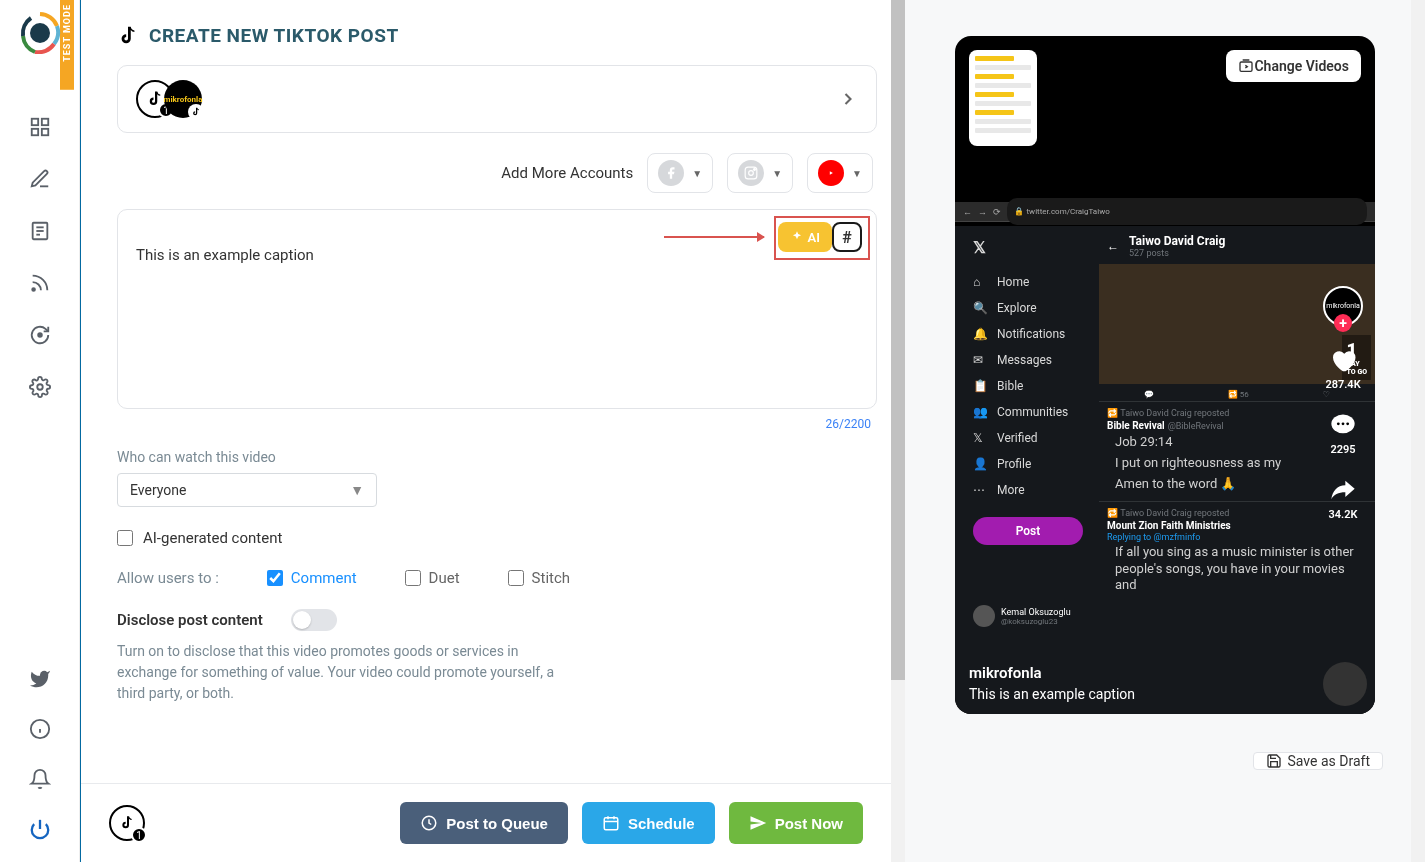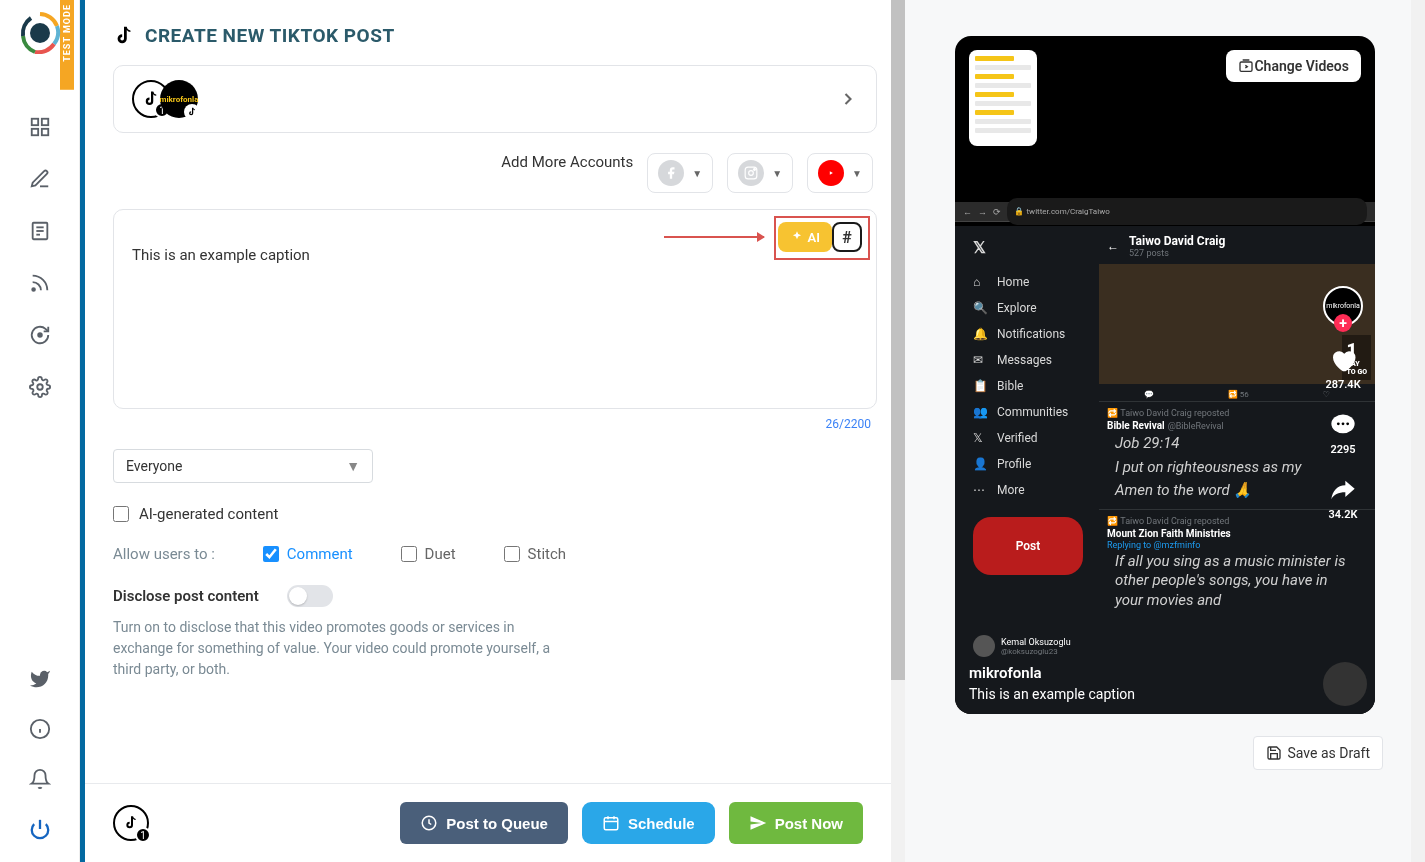--- a/index.html
+++ b/index.html
@@ -10,37 +10,37 @@
 .sidebar { width: 80px; background: #fff; border-right: 1px solid #eee; display: flex; flex-direction: column; align-items: center; padding-top: 12px; position: relative; }
 .logo { width: 42px; height: 42px; margin-bottom: 12px; position: relative; }
 .logo svg { width: 100%; height: 100%; }
 .test-mode { position: absolute; top: 0; left: 60px; background: #f5a623; color: #fff; font-size: 9px; font-weight: 700; padding: 28px 2px 4px 2px; writing-mode: vertical-rl; transform: rotate(180deg); letter-spacing: 1px; }
 .nav-icons { display: flex; flex-direction: column; gap: 30px; margin-top: 50px; align-items: center; }
 .nav-icons .icon { width: 22px; height: 22px; color: #5a6068; cursor: pointer; }
 .nav-bottom { margin-top: auto; display: flex; flex-direction: column; gap: 28px; align-items: center; margin-bottom: 22px; }
 .nav-bottom .icon { width: 22px; height: 22px; color: #5a6068; cursor: pointer; }
 
 
-.main { flex: 1; overflow-y: auto; padding: 24px 28px 0 28px; position: relative; border-left: 5px solid #0369a1; }
+.main { flex: 1; overflow-y: auto; padding: 24px 28px 0 36px; position: relative; border-left: 1px solid #0369a1; }
 .scroll-track { position: absolute; right: 0; top: 0; bottom: 0; width: 14px; background: #f1f1f1; }
 .scroll-thumb { position: absolute; right: 0; top: 0; width: 14px; height: 680px; background: #c1c1c1; }
 
 .page-title { display: flex; align-items: center; gap: 10px; font-size: 19px; font-weight: 700; color: #2b5a6a; letter-spacing: 0.5px; margin-bottom: 18px; }
 .page-title .tt-icon { width: 22px; height: 22px; color: #000; }
 
 .card { border: 1px solid #e2e4e8; border-radius: 10px; background: #fff; }
 .account-card { display: flex; align-items: center; justify-content: space-between; padding: 14px 18px; margin-bottom: 20px; }
 .account-left { display: flex; align-items: center; gap: -8px; }
 .avatar-wrap { position: relative; width: 38px; height: 38px; border-radius: 50%; }
 .avatar1 { background: #fff; border: 2px solid #000; display: flex; align-items: center; justify-content: center; }
 .avatar2 { background: #000; margin-left: -10px; display: flex; align-items: center; justify-content: center; color: #fff; font-size: 8px; }
 .badge-num { position: absolute; bottom: -2px; right: -2px; background: #000; color: #fff; border-radius: 50%; width: 16px; height: 16px; font-size: 10px; display: flex; align-items: center; justify-content: center; border: 2px solid #fff; }
 .chevron { color: #666; }
 
-.add-accounts { display: flex; justify-content: flex-end; align-items: flex-start; gap: 14px; margin-bottom: 16px; padding-right: 4px; }
+.add-accounts { display: flex; justify-content: flex-end; align-items: center; gap: 14px; margin-bottom: 16px; padding-right: 4px; }
 .add-accounts-label { color: #333; font-size: 15px; }
 .soc-drop { display: flex; align-items: center; border: 1px solid #e2e4e8; border-radius: 8px; padding: 6px 10px; gap: 8px; cursor: pointer; }
 .soc-circle { width: 26px; height: 26px; border-radius: 50%; display: flex; align-items: center; justify-content: center; }
 .soc-fb { background: #d6d8db; color: #fff; }
 .soc-ig { background: #d6d8db; color: #fff; }
 .soc-yt { background: #ff0000; color: #fff; }
 .caret { color: #666; font-size: 10px; }
 
 .caption-card { position: relative; padding: 36px 18px 18px 18px; min-height: 200px; margin-bottom: 8px; }
 .caption-text { color: #333; font-size: 15px; }
@@ -69,64 +69,64 @@
 .toggle { width: 46px; height: 22px; background: #e2e4e8; border-radius: 11px; position: relative; cursor: pointer; }
 .toggle-knob { width: 18px; height: 18px; background: #fff; border-radius: 50%; position: absolute; left: 2px; top: 2px; box-shadow: 0 1px 2px rgba(0,0,0,.2); }
 .disclose-help { color: #7a8a94; font-size: 14px; max-width: 460px; line-height: 1.5; margin-bottom: 40px; }
 
 .footer-bar { position: absolute; bottom: 0; left: 0; right: 14px; background: #fff; border-top: 1px solid #e8eaed; padding: 18px 28px; display: flex; align-items: center; justify-content: flex-end; gap: 14px; }
 .footer-left { position: absolute; left: 28px; }
 .mini-tt { width: 36px; height: 36px; border-radius: 50%; border: 2px solid #000; background: #fff; display: flex; align-items: center; justify-content: center; position: relative; }
 .mini-tt .badge-num { bottom: -4px; right: -4px; }
 .btn { border: none; border-radius: 6px; padding: 12px 20px; font-size: 15px; font-weight: 600; color: #fff; display: flex; align-items: center; gap: 8px; cursor: pointer; }
 .btn-queue { background: #4a5f7a; }
-.btn-schedule { background: #2aa7e8; border-radius: 9px; }
+.btn-schedule { background: #2aa7e8; }
 .btn-post { background: #6fb93f; }
 
 
 .preview-pane { width: 520px; background: #f7f8f9; padding: 36px 50px 18px 50px; position: relative; }
 .preview-scroll { position: absolute; right: 0; top: 0; width: 14px; height: 100%; background: #f1f1f1; }
 .phone { background: #000; border-radius: 16px; width: 420px; height: 678px; position: relative; overflow: hidden; }
 .thumb-card { position: absolute; top: 14px; left: 14px; width: 68px; height: 96px; background: #fff; border-radius: 8px; padding: 6px; }
 .thumb-card .line { height: 5px; background: #e8e8e8; margin-bottom: 4px; border-radius: 1px; }
 .thumb-card .line.on { background: #f5c518; width: 70%; }
 .change-vid { position: absolute; top: 14px; right: 14px; background: #fff; border-radius: 8px; padding: 8px 12px; font-size: 14px; font-weight: 600; display: flex; align-items: center; cursor: pointer; }
 
 .tw-screen { position: absolute; top: 190px; left: 0; right: 0; bottom: 0; background: #15181c; color: #d9d9d9; font-size: 12px; display: flex; }
 .tw-side { width: 140px; padding: 12px 0 0 18px; }
 .tw-x { font-size: 16px; font-weight: 700; margin-bottom: 12px; }
 .tw-nav-item { display: flex; align-items: center; gap: 10px; padding: 6px 0; font-size: 12px; }
 .tw-nav-item .ic { width: 14px; display: inline-block; }
-.tw-post-btn { background: #b91c1c; color: #fff; border-radius: 18px; text-align: center; padding: 22px 0; margin-top: 14px; width: 110px; font-weight: 600; font-size: 12px; }
+.tw-post-btn { background: #a21caf; color: #fff; border-radius: 18px; text-align: center; padding: 7px 0; margin-top: 14px; width: 110px; font-weight: 600; font-size: 12px; }
 .tw-feed { flex: 1; position: relative; padding: 8px 0 0 4px; }
 .tw-header { display: flex; align-items: center; gap: 10px; font-size: 12px; padding: 0 8px 6px 8px; }
 .tw-header .back { color: #fff; }
 .tw-header .name { font-weight: 700; color: #fff; }
 .tw-header .posts { color: #71767b; font-size: 9px; display: block; }
 .tw-media { background: #3a2e20; height: 120px; margin: 0 0 4px 0; position: relative; overflow: hidden; }
-.tw-body { font-size: 15px; color: #d0d0d0; padding: 2px 8px; line-height: 1.3; font-style: italic; }
+.tw-body { font-size: 13px; color: #d0d0d0; padding: 2px 8px; line-height: 1.3; }
 .tw-tweet { border-top: 1px solid #2f3336; padding: 6px 8px; }
 .tw-repost { color: #71767b; font-size: 9px; }
 .tw-tname { color: #fff; font-weight: 700; font-size: 10px; }
 .tw-handle { color: #71767b; font-size: 9px; }
 
 .tk-actions { position: absolute; right: 12px; top: 250px; display: flex; flex-direction: column; align-items: center; gap: 18px; color: #fff; }
 .tk-avatar { width: 40px; height: 40px; border-radius: 50%; background: #000; border: 2px solid #fff; position: relative; display:flex; align-items:center; justify-content:center; font-size:7px; }
 .tk-plus { position: absolute; bottom: -8px; left: 50%; transform: translateX(-50%); width: 18px; height: 18px; background: #fe2c55; border-radius: 50%; display: flex; align-items: center; justify-content: center; font-size: 14px; font-weight: 700; }
 .tk-act { display: flex; flex-direction: column; align-items: center; gap: 2px; }
 .tk-act .ico { width: 32px; height: 32px; display:flex; align-items:center; justify-content:center; }
 .tk-act .cnt { font-size: 11px; font-weight: 600; }
 
 .tk-caption { position: absolute; bottom: 12px; left: 14px; color: #fff; }
 .tk-user { font-weight: 600; font-size: 15px; margin-bottom: 4px; }
 .tk-cap { font-size: 14px; }
 
 .tk-disc { position: absolute; bottom: 8px; right: 8px; width: 44px; height: 44px; border-radius: 50%; background: #333; }
 
-.save-draft { position: absolute; bottom: 92px; right: 42px; background: #fff; border: 1px solid #e2e4e8; border-radius: 4px; padding: 8px 12px; font-size: 14px; display: flex; align-items: center; gap: 6px; cursor: pointer; }
+.save-draft { position: absolute; bottom: 92px; right: 42px; background: #fff; border: 1px solid #e2e4e8; border-radius: 4px; padding: 0 12px; font-size: 14px; display: flex; align-items: center; gap: 6px; cursor: pointer; }
 
 svg { display: block; }
 </style>
 </head>
 <body>
 
 <div class="app">
 
   <div class="sidebar">
     <div class="test-mode">TEST MODE</div>
@@ -288,20 +288,21 @@
               <path d="M12 2l2 5 5 2-5 2-2 5-2-5-5-2 5-2z"></path>
             </svg>
             <span>AI</span>
           </span>
         <span class="tool-hash">#</span>
       </div>
       <div class="caption-text">This is an example caption</div>
     </div>
     <div class="char-count">26/2200</div>
 
+    <div class="field-label">Who can watch this video</div>
     <div class="select">
       <span>Everyone</span>
       <span style="color:#888">▼</span>
     </div>
 
     <label class="check-row">
       <input type="checkbox" style="">
       <span>AI-generated content</span>
     </label>
 

